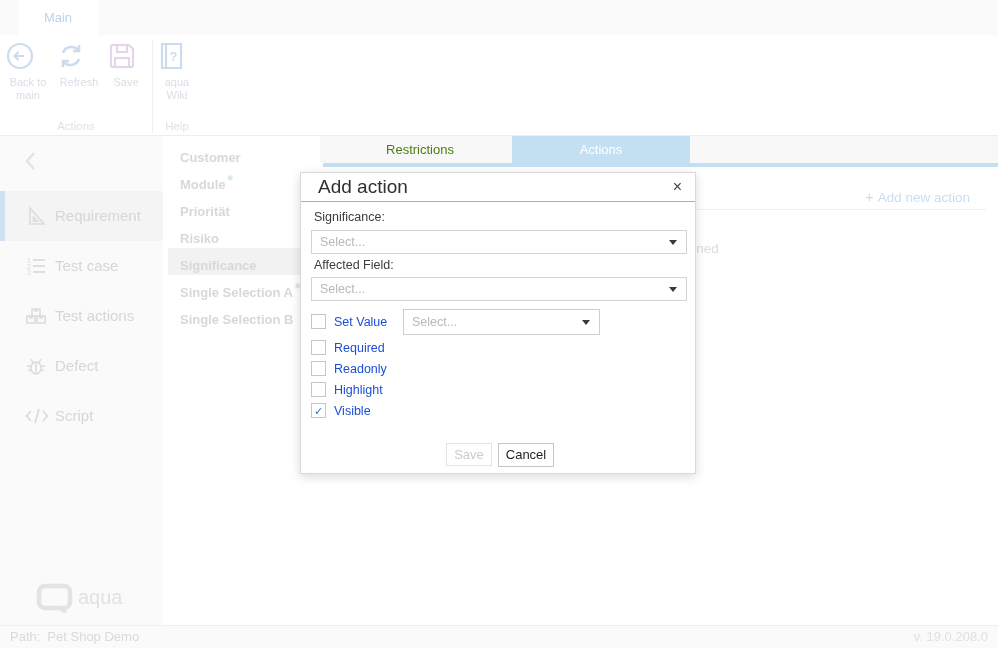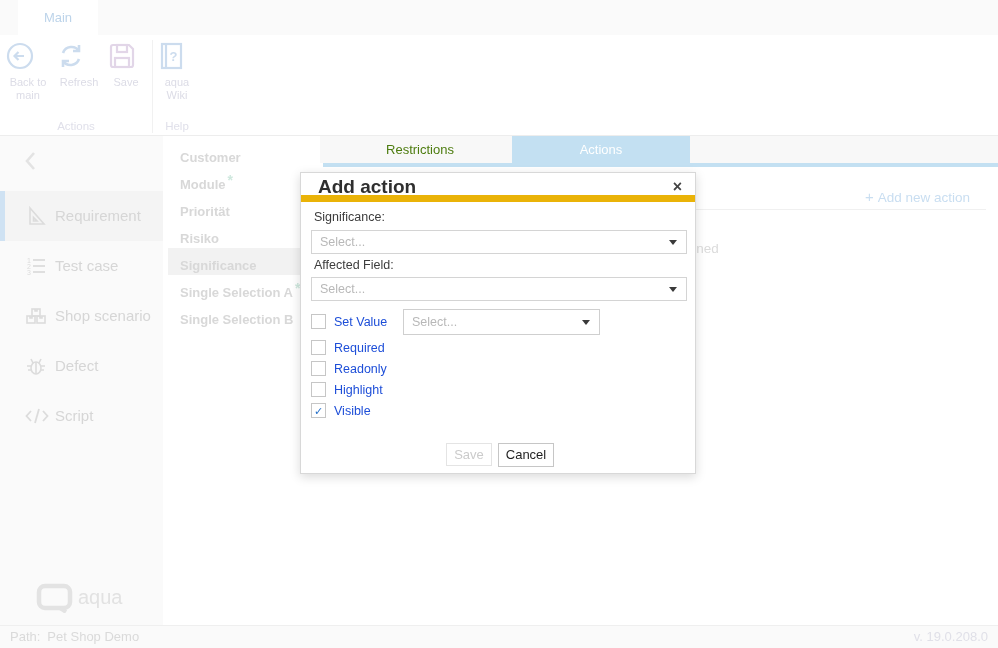--- a/index.html
+++ b/index.html
@@ -60,21 +60,21 @@
   
   .status-bar { position:absolute; left:0; top:625px; width:998px; height:23px; background:#fafafa;
     border-top:1px solid #efefef; font-size:13px; line-height:22px; }
   .status-path { position:absolute; left:10px; color:#dadada; }
   .status-path .pv { margin-left:7px; }
   .status-version { position:absolute; right:10px; color:#e0e0e8; }
 
   
   .modal { position:absolute; left:300px; top:172px; width:396px; height:302px; background:#fff;
     border:1px solid #d8d8d8; box-shadow:0 3px 10px rgba(0,0,0,0.15); z-index:10; }
-  .modal-header { position:relative; height:29px; border-bottom:7px solid #eab308;font-weight:bold; }
+  .modal-header { position:relative; height:29px; border-bottom:1px solid #eab308; }
   .modal-title { position:absolute; left:17px; top:3px; font-size:19px; color:#2f2f2f; }
   .modal-close { position:absolute; right:13px; top:4px; font-size:16px; color:#444; cursor:pointer; line-height:20px; }
   .fld-label { position:absolute; left:13px; font-size:12.5px; color:#3c3c3c; }
   .lbl-significance { top:37px; }
   .lbl-affected { top:85px; }
   .dropdown { position:absolute; height:24px; border:1px solid #d4d4d4; background:#fff; }
   .dd-1 { left:10px; top:57px; width:376px; }
   .dd-2 { left:10px; top:104px; width:376px; }
   .dd-sv { left:102px; top:136px; width:197px; height:26px; border-color:#cfcfcf; }
   .dropdown .ph { position:absolute; left:8px; top:0; line-height:23px; font-size:12.5px; color:#b8b8b8; }
@@ -184,21 +184,21 @@
       <span class="sic">
         <svg width="24" height="24" viewBox="0 0 24 24" fill="none" class="grey-stroke" stroke-width="1.6">
           <rect x="8" y="5" width="8" height="7"></rect>
             <path d="M11 5 v2 h2 v-2"></path>
           <rect x="3" y="12" width="8" height="7"></rect>
             <path d="M6 12 v2 h2 v-2"></path>
           <rect x="13" y="12" width="8" height="7"></rect>
             <path d="M16 12 v2 h2 v-2"></path>
         </svg>
       </span>
-      <span class="lbl">Shop scenario</span>
+      <span class="lbl">Test actions</span>
     </div>
     <div class="side-item" style="top:255px;">
       <span class="sic">
         <svg width="26" height="24" viewBox="0 0 26 24" fill="none" class="grey-stroke" stroke-width="1.8">
           <path d="M7 7 L2.5 12 L7 17"></path>
             <path d="M19 7 L23.5 12 L19 17"></path>
             <line x1="15" y1="5" x2="11" y2="19"></line>
         </svg>
       </span>
       <span class="lbl">Script</span>

